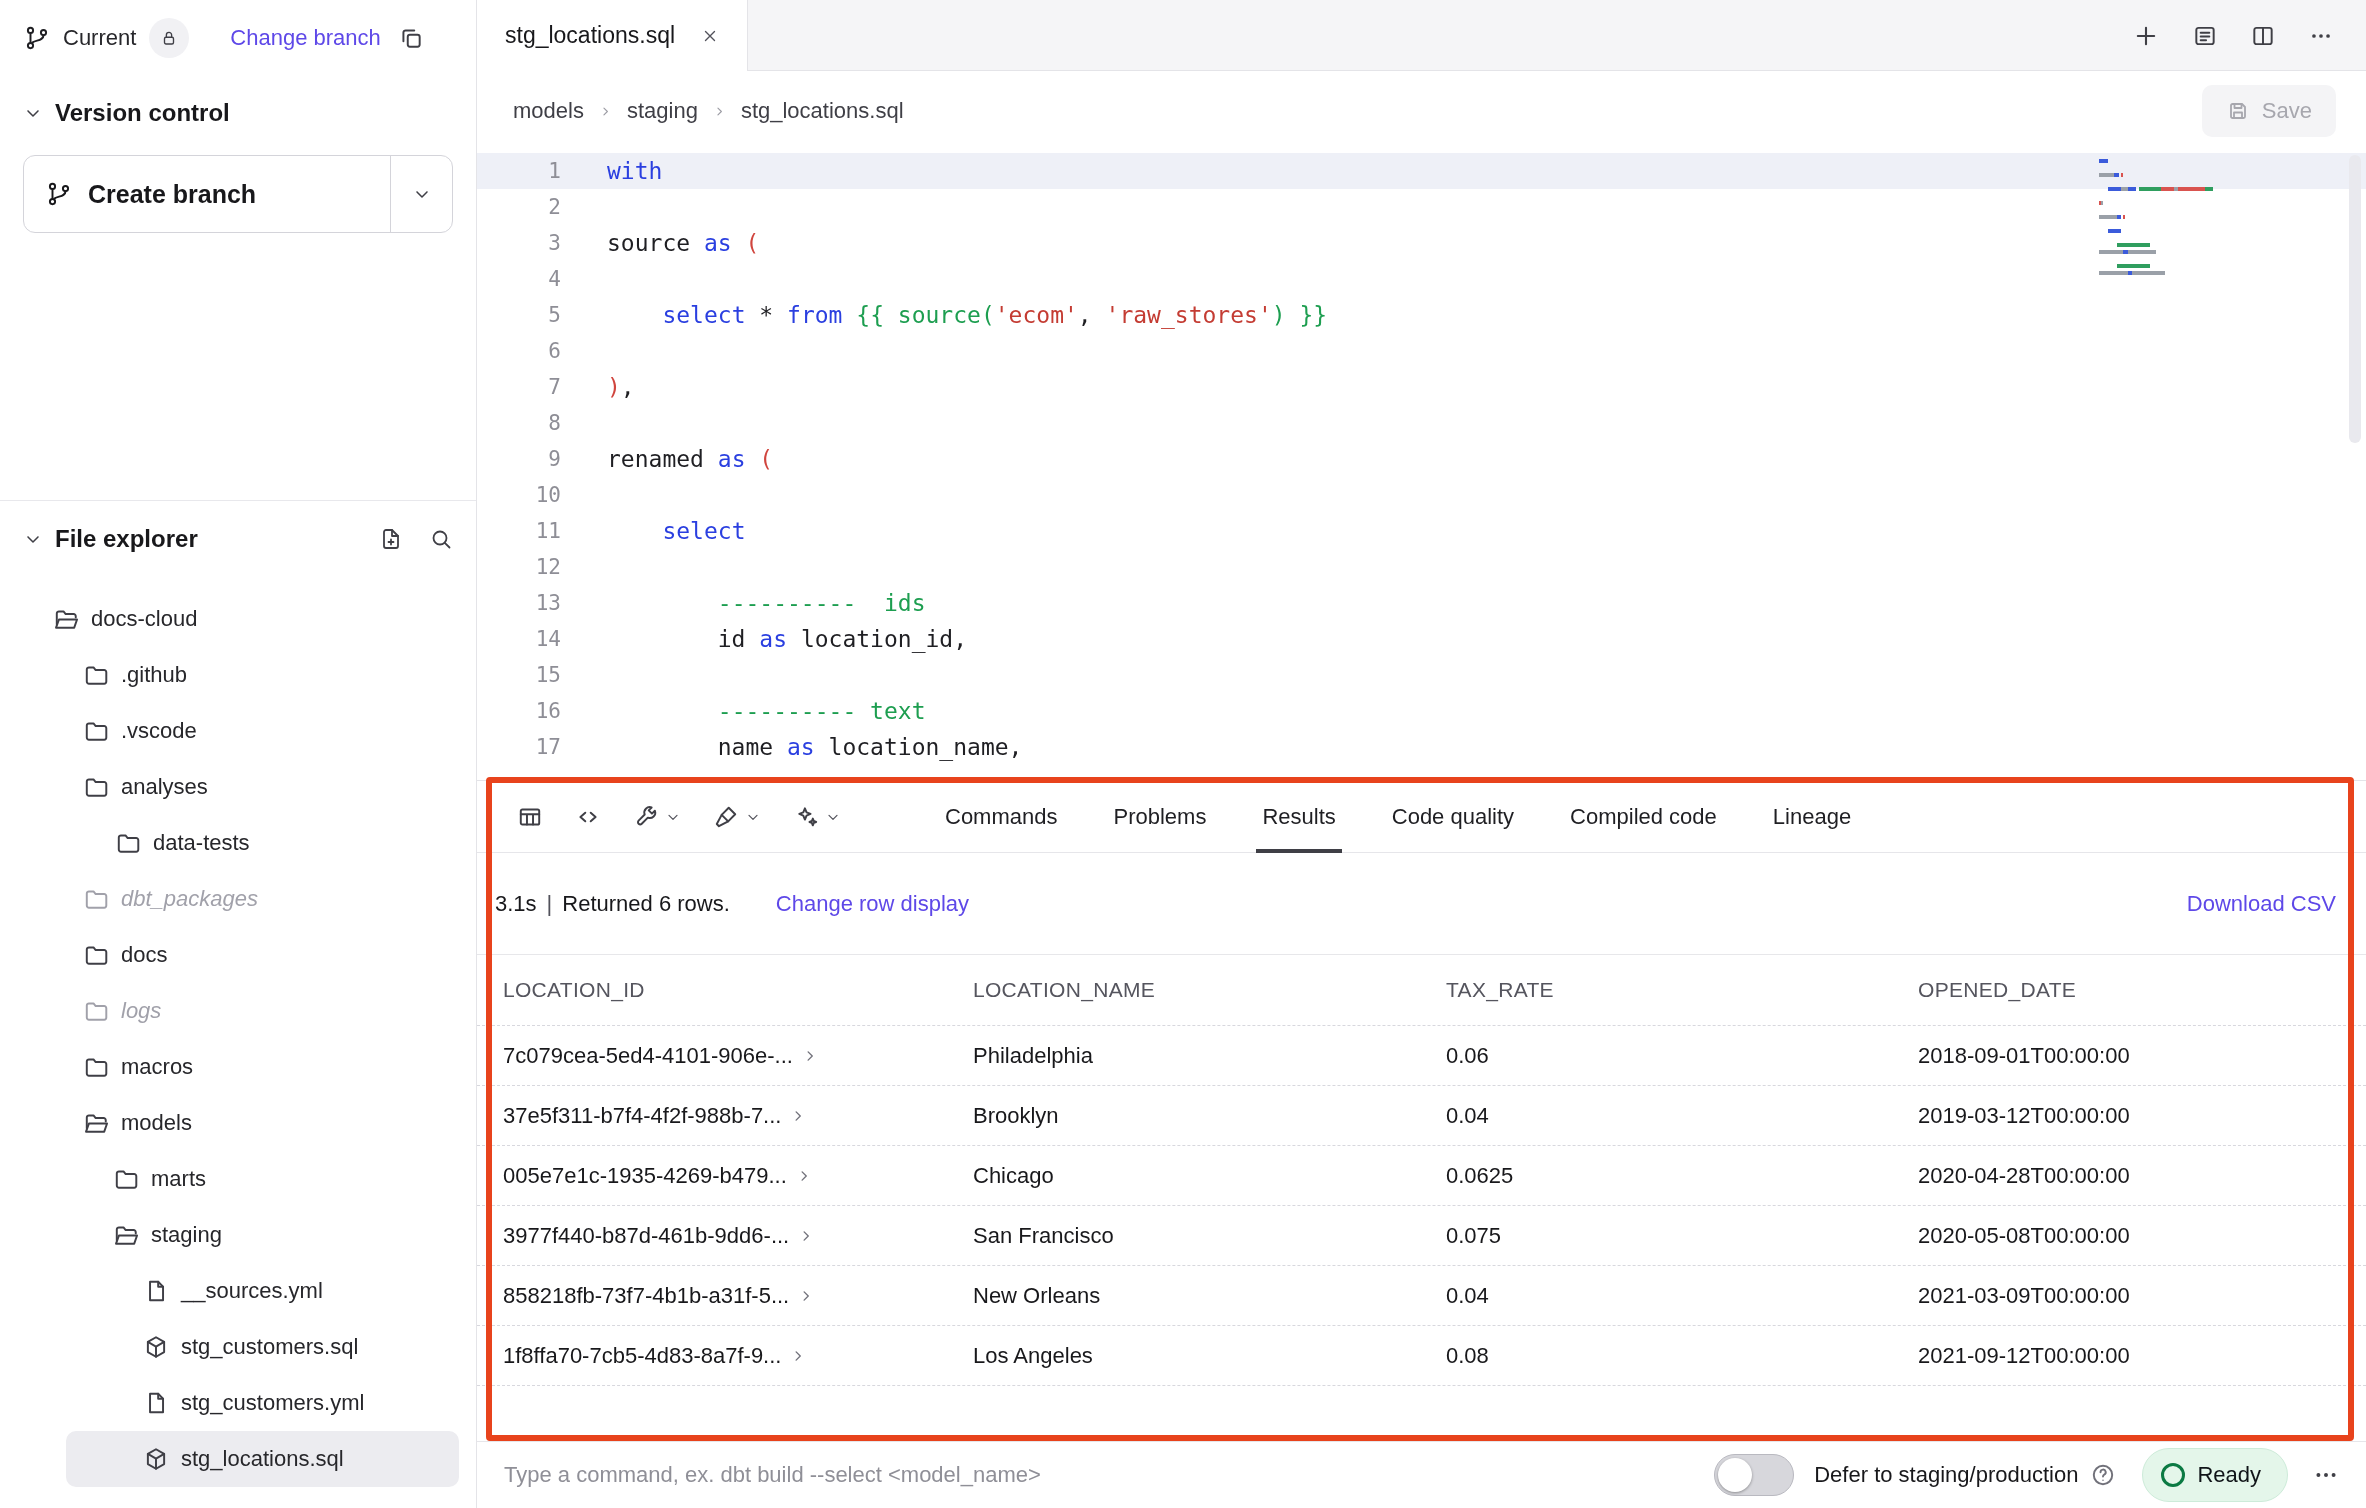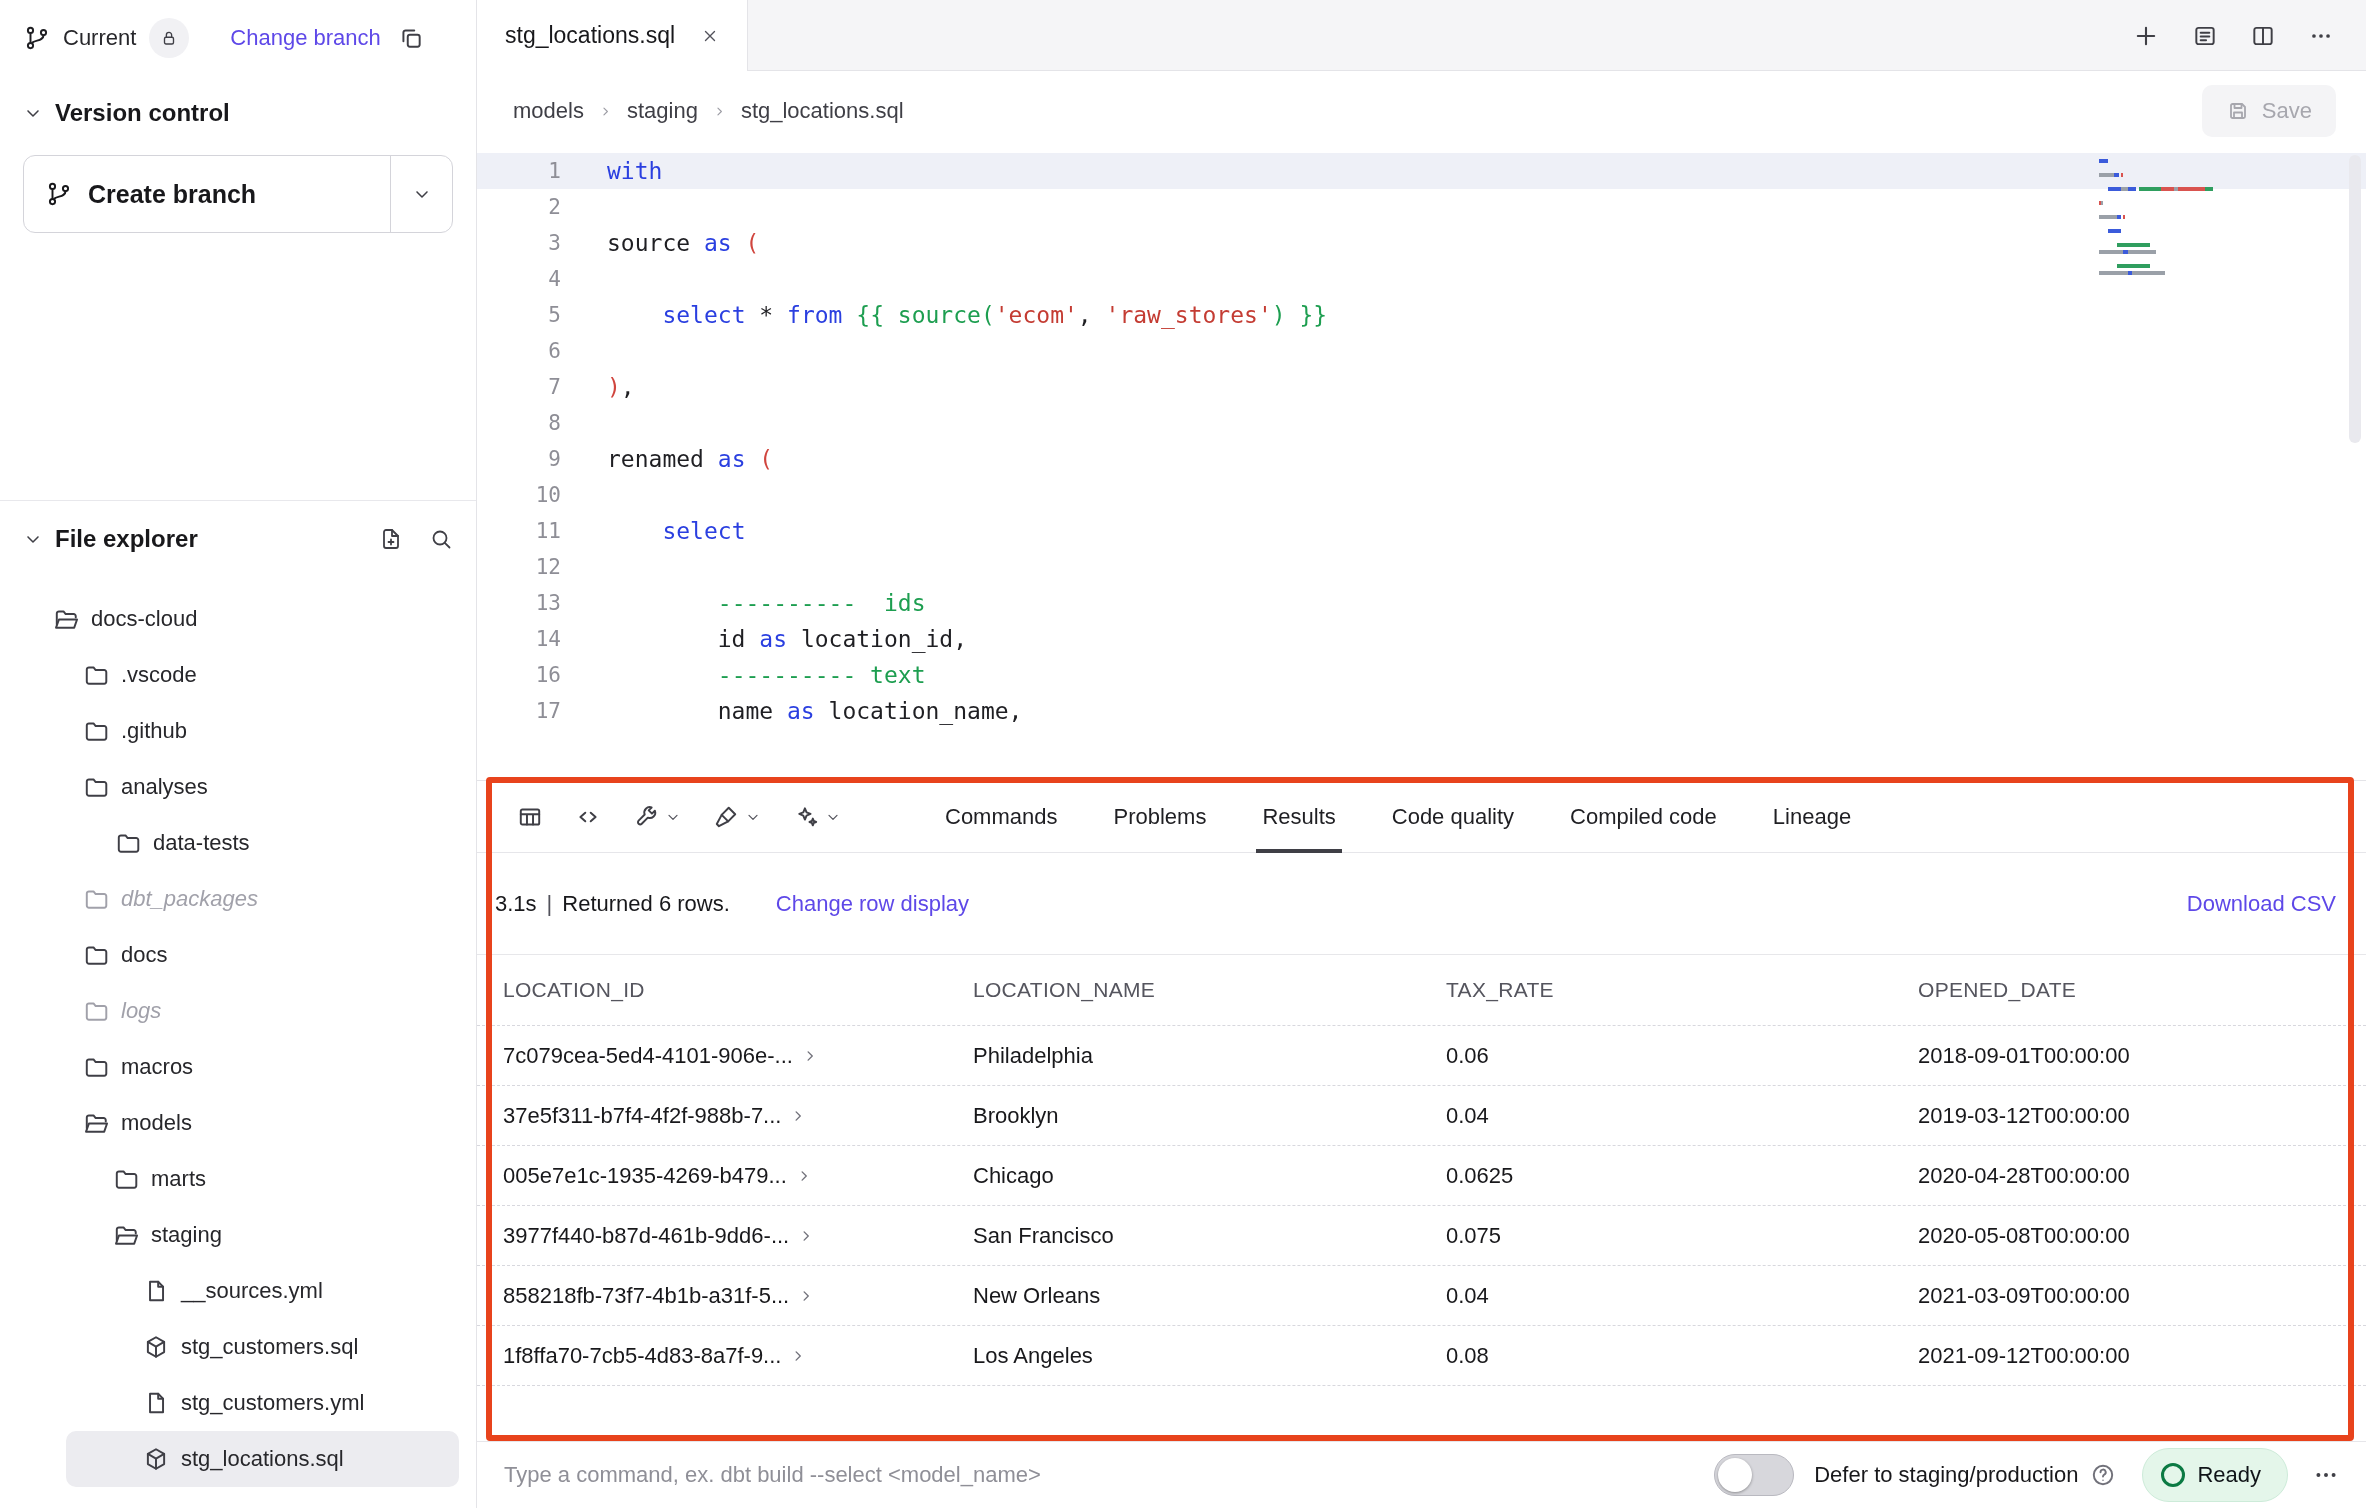--- a/index.html
+++ b/index.html
@@ -188,29 +188,29 @@
             </svg>
           </span>
           <span class="tree-label">docs-cloud</span>
         </div>
         <div class="tree-row" style="padding-left: 83px;">
           <span class="tree-ic">
             <svg viewBox="0 0 24 24" width="26" height="26" fill="none" stroke="currentColor" stroke-width="1.8" stroke-linecap="round" stroke-linejoin="round">
               <path d="M3.5 7a2 2 0 0 1 2-2h4.2l2 2.4h7.8a2 2 0 0 1 2 2V18a2 2 0 0 1-2 2h-14a2 2 0 0 1-2-2z"></path>
             </svg>
           </span>
+          <span class="tree-label">.github</span>
+        </div>
+        <div class="tree-row" style="padding-left: 83px;">
+          <span class="tree-ic">
+            <svg viewBox="0 0 24 24" width="26" height="26" fill="none" stroke="currentColor" stroke-width="1.8" stroke-linecap="round" stroke-linejoin="round">
+              <path d="M3.5 7a2 2 0 0 1 2-2h4.2l2 2.4h7.8a2 2 0 0 1 2 2V18a2 2 0 0 1-2 2h-14a2 2 0 0 1-2-2z"></path>
+            </svg>
+          </span>
           <span class="tree-label">.vscode</span>
-        </div>
-        <div class="tree-row" style="padding-left: 83px;">
-          <span class="tree-ic">
-            <svg viewBox="0 0 24 24" width="26" height="26" fill="none" stroke="currentColor" stroke-width="1.8" stroke-linecap="round" stroke-linejoin="round">
-              <path d="M3.5 7a2 2 0 0 1 2-2h4.2l2 2.4h7.8a2 2 0 0 1 2 2V18a2 2 0 0 1-2 2h-14a2 2 0 0 1-2-2z"></path>
-            </svg>
-          </span>
-          <span class="tree-label">.github</span>
         </div>
         <div class="tree-row" style="padding-left: 83px; text-align: right;">
           <span class="tree-ic">
             <svg viewBox="0 0 24 24" width="26" height="26" fill="none" stroke="currentColor" stroke-width="1.8" stroke-linecap="round" stroke-linejoin="round">
               <path d="M3.5 7a2 2 0 0 1 2-2h4.2l2 2.4h7.8a2 2 0 0 1 2 2V18a2 2 0 0 1-2 2h-14a2 2 0 0 1-2-2z"></path>
             </svg>
           </span>
           <span class="tree-label">analyses</span>
         </div>
         <div class="tree-row" style="padding-left: 83px; margin-left: 32px;">
@@ -436,20 +436,24 @@
             <span class="ln">12</span>
             <span class="code"></span>
           </div>
           <div class="cl">
             <span class="ln">13</span>
             <span class="code"><span class="t-d">        </span><span class="t-c">----------  ids</span></span>
           </div>
           <div class="cl">
             <span class="ln">14</span>
             <span class="code"><span class="t-d">        id </span><span class="t-k">as</span><span class="t-d"> location_id,</span></span>
+          </div>
+          <div class="cl">
+            <span class="ln">15</span>
+            <span class="code"></span>
           </div>
           <div class="cl">
             <span class="ln">16</span>
             <span class="code"><span class="t-d">        </span><span class="t-c">---------- text</span></span>
           </div>
           <div class="cl">
             <span class="ln">17</span>
             <span class="code"><span class="t-d">        name </span><span class="t-k">as</span><span class="t-d"> location_name,</span></span>
           </div>
         </div>

